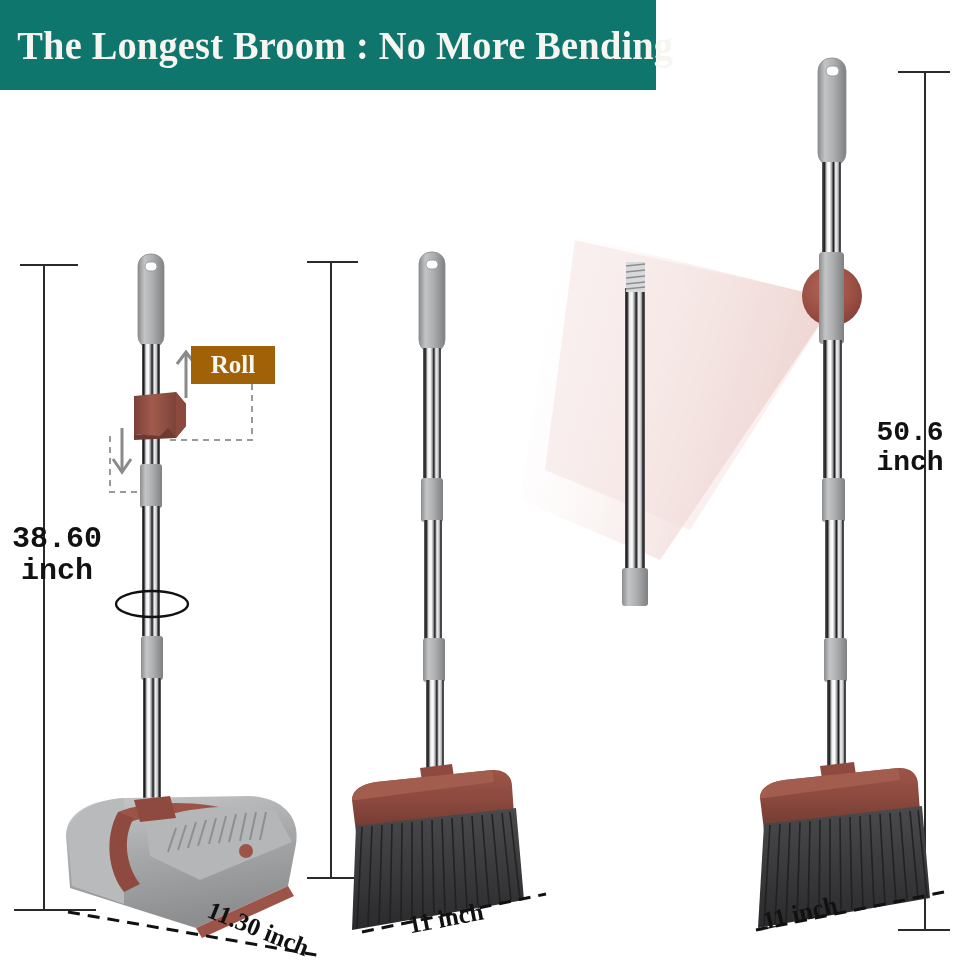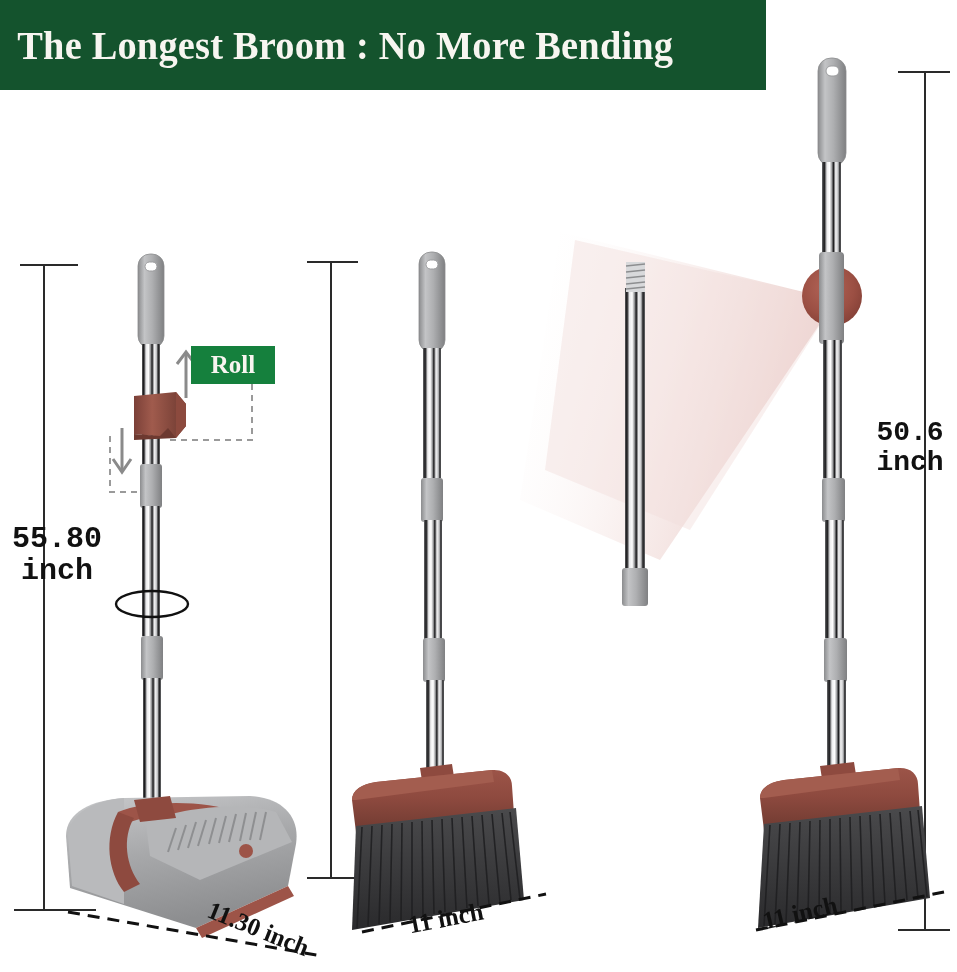--- a/index.html
+++ b/index.html
@@ -7,39 +7,39 @@
     width:957px;height:972px;
     background:#ffffff;
     font-family:"Liberation Serif", serif;
     overflow:hidden;
     position:relative;
   }
   #stage{position:absolute;left:0;top:0;width:957px;height:972px;overflow:hidden;}
 
   
   .banner{
-    position:absolute;left:0;top:0;width:766px;height:90px;
-    background:#14532d;
+    position:absolute;left:0;top:0;width:656px;height:90px;
+    background:#0f766e;
     display:flex;align-items:center;
   }
   .banner-text{
     color:#f7f5f0;
     font-family:"Liberation Serif", serif;
     font-size:40px;font-weight:700;
     letter-spacing:.2px;
     padding-left:18px;
     transform:scaleX(.96);
     transform-origin:left center;
     white-space:nowrap;
   }
 
   
   .badge{
     position:absolute;
-    background:#15803d;
+    background:#a16207;
     color:#f7f5f0;
     font-family:"Liberation Serif", serif;
     font-weight:700;
     display:flex;align-items:center;justify-content:center;
     white-space:nowrap;
   }
   .badge-roll{left:191px;top:346px;width:84px;height:38px;font-size:25px;}
   .badge-ext{left:488px;top:626px;width:324px;height:36px;font-size:23px;}
 
   
@@ -330,21 +330,21 @@
     </g>
   </svg>
 
   <div class="banner">
     <div class="banner-text">The Longest Broom : No More Bending</div>
   </div>
 
   <div class="badge badge-roll">Roll</div>
 
   <div class="dim-label dim-left">
-    <div>55.80</div>
+    <div>38.60</div>
     <div>inch</div>
   </div>
 
   <div class="dim-label dim-right">
     <div>50.6</div>
     <div>inch</div>
   </div>
 
   <div class="diag-label diag-1">11.30 inch</div>
   <div class="diag-label diag-2">11 inch</div>

